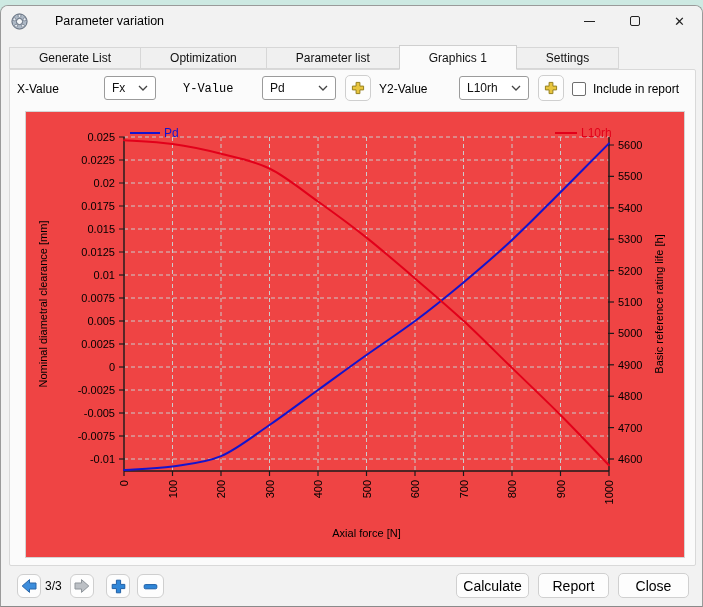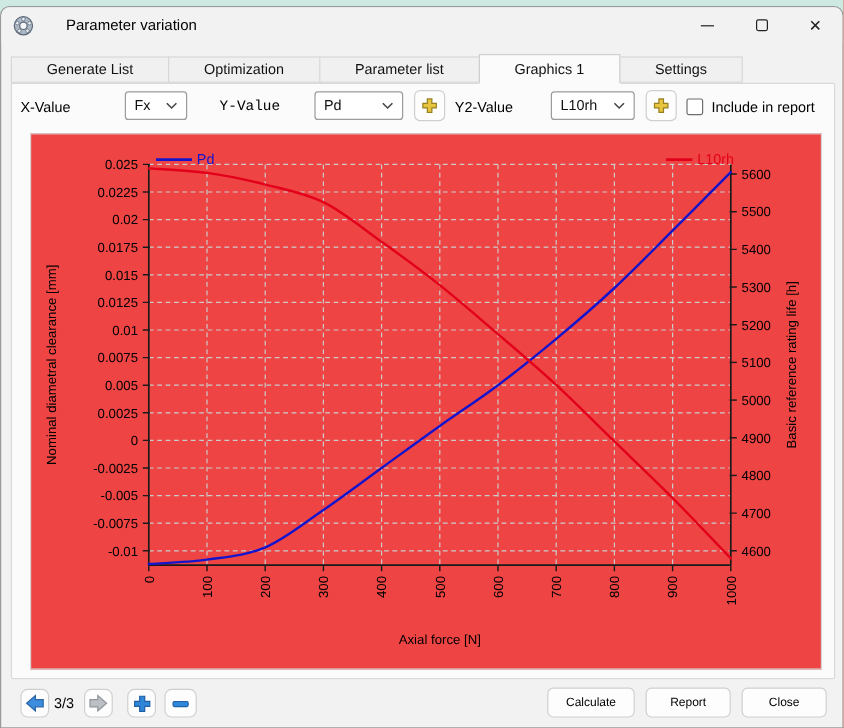--- a/index.html
+++ b/index.html
@@ -24,21 +24,21 @@
   .ctl-label { position:absolute; height:16px; line-height:16px; color:#000; }
   .combo { position:absolute; top:70px; height:24px; background:#fff; border:1px solid #9b9b9b; border-radius:3px; display:flex; align-items:center; padding:0 7px; cursor:pointer; }
   .combo .combo-text { flex:1; }
   .plus-btn { position:absolute; top:69px; width:26px; height:26px; background:#fdfdfd; border:1px solid #cfcfcf; border-radius:5px; display:grid; place-items:center; cursor:pointer; }
   .checkbox { position:absolute; top:76px; width:14px; height:14px; background:#fff; border:1px solid #6e6e6e; border-radius:2px; cursor:pointer; }
   
   .chart-panel { position:absolute; top:105px; left:24px; width:660px; height:447px; background:#ef4444; border:1px solid #d4d4d4; }
   
   .nav-btn { position:absolute; width:24px; height:24px; background:#fdfdfd; border:1px solid #cfcfcf; border-radius:6px; display:grid; place-items:center; cursor:pointer; }
   .page-ind { position:absolute; top:573px; left:44px; width:24px; font-size:12px; color:#000; }
-  .fbtn { position:absolute; top:567px; height:25px; background:#fdfdfd; border:1px solid #d0d0d0; border-radius:5px; font-family:"Liberation Sans",sans-serif; font-size:10px; color:#000; cursor:pointer; }
+  .fbtn { position:absolute; top:567px; height:25px; background:#fdfdfd; border:1px solid #d0d0d0; border-radius:5px; font-family:"Liberation Sans",sans-serif; font-size:14px; color:#000; cursor:pointer; }
 </style>
 </head>
 <body>
 
 <div class="window">
 
   <div class="titlebar">
     <span style="display:inline-flex;">
       <svg width="17" height="17" viewBox="0 0 17 17">
         <circle cx="8.5" cy="8.5" r="7.6" fill="#aeb9c6" stroke="#5c6878" stroke-width="1"></circle>

